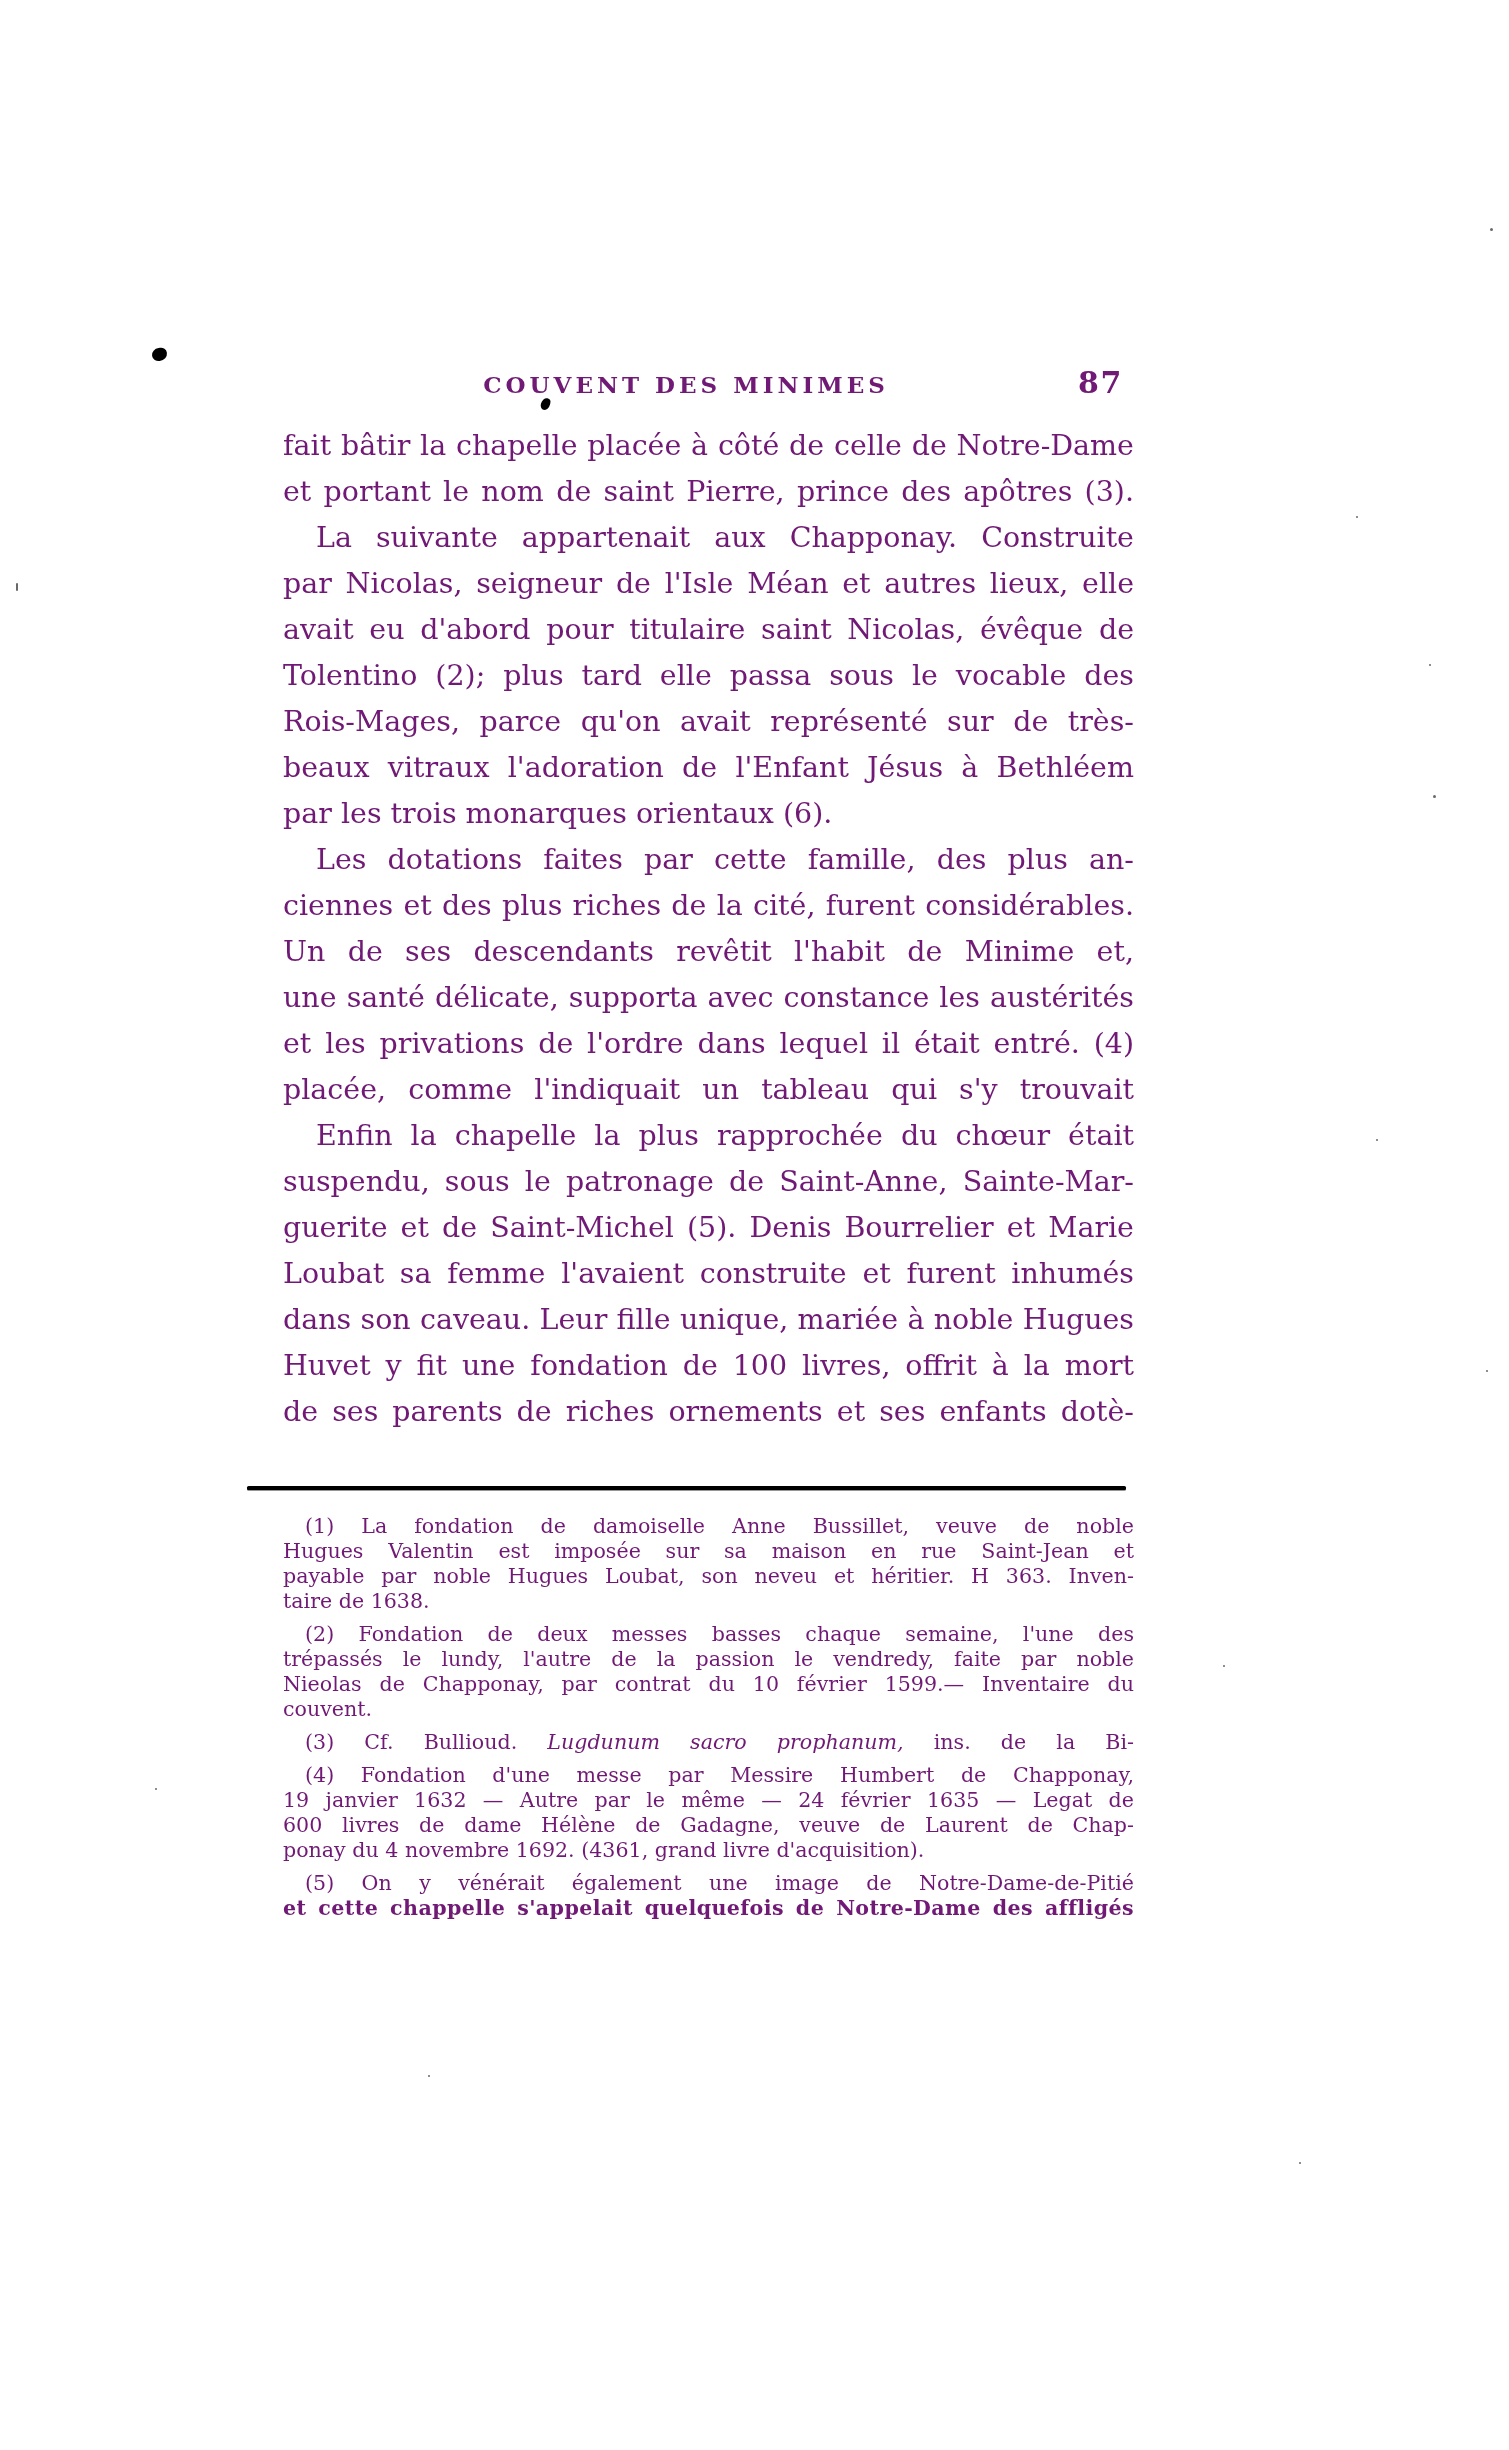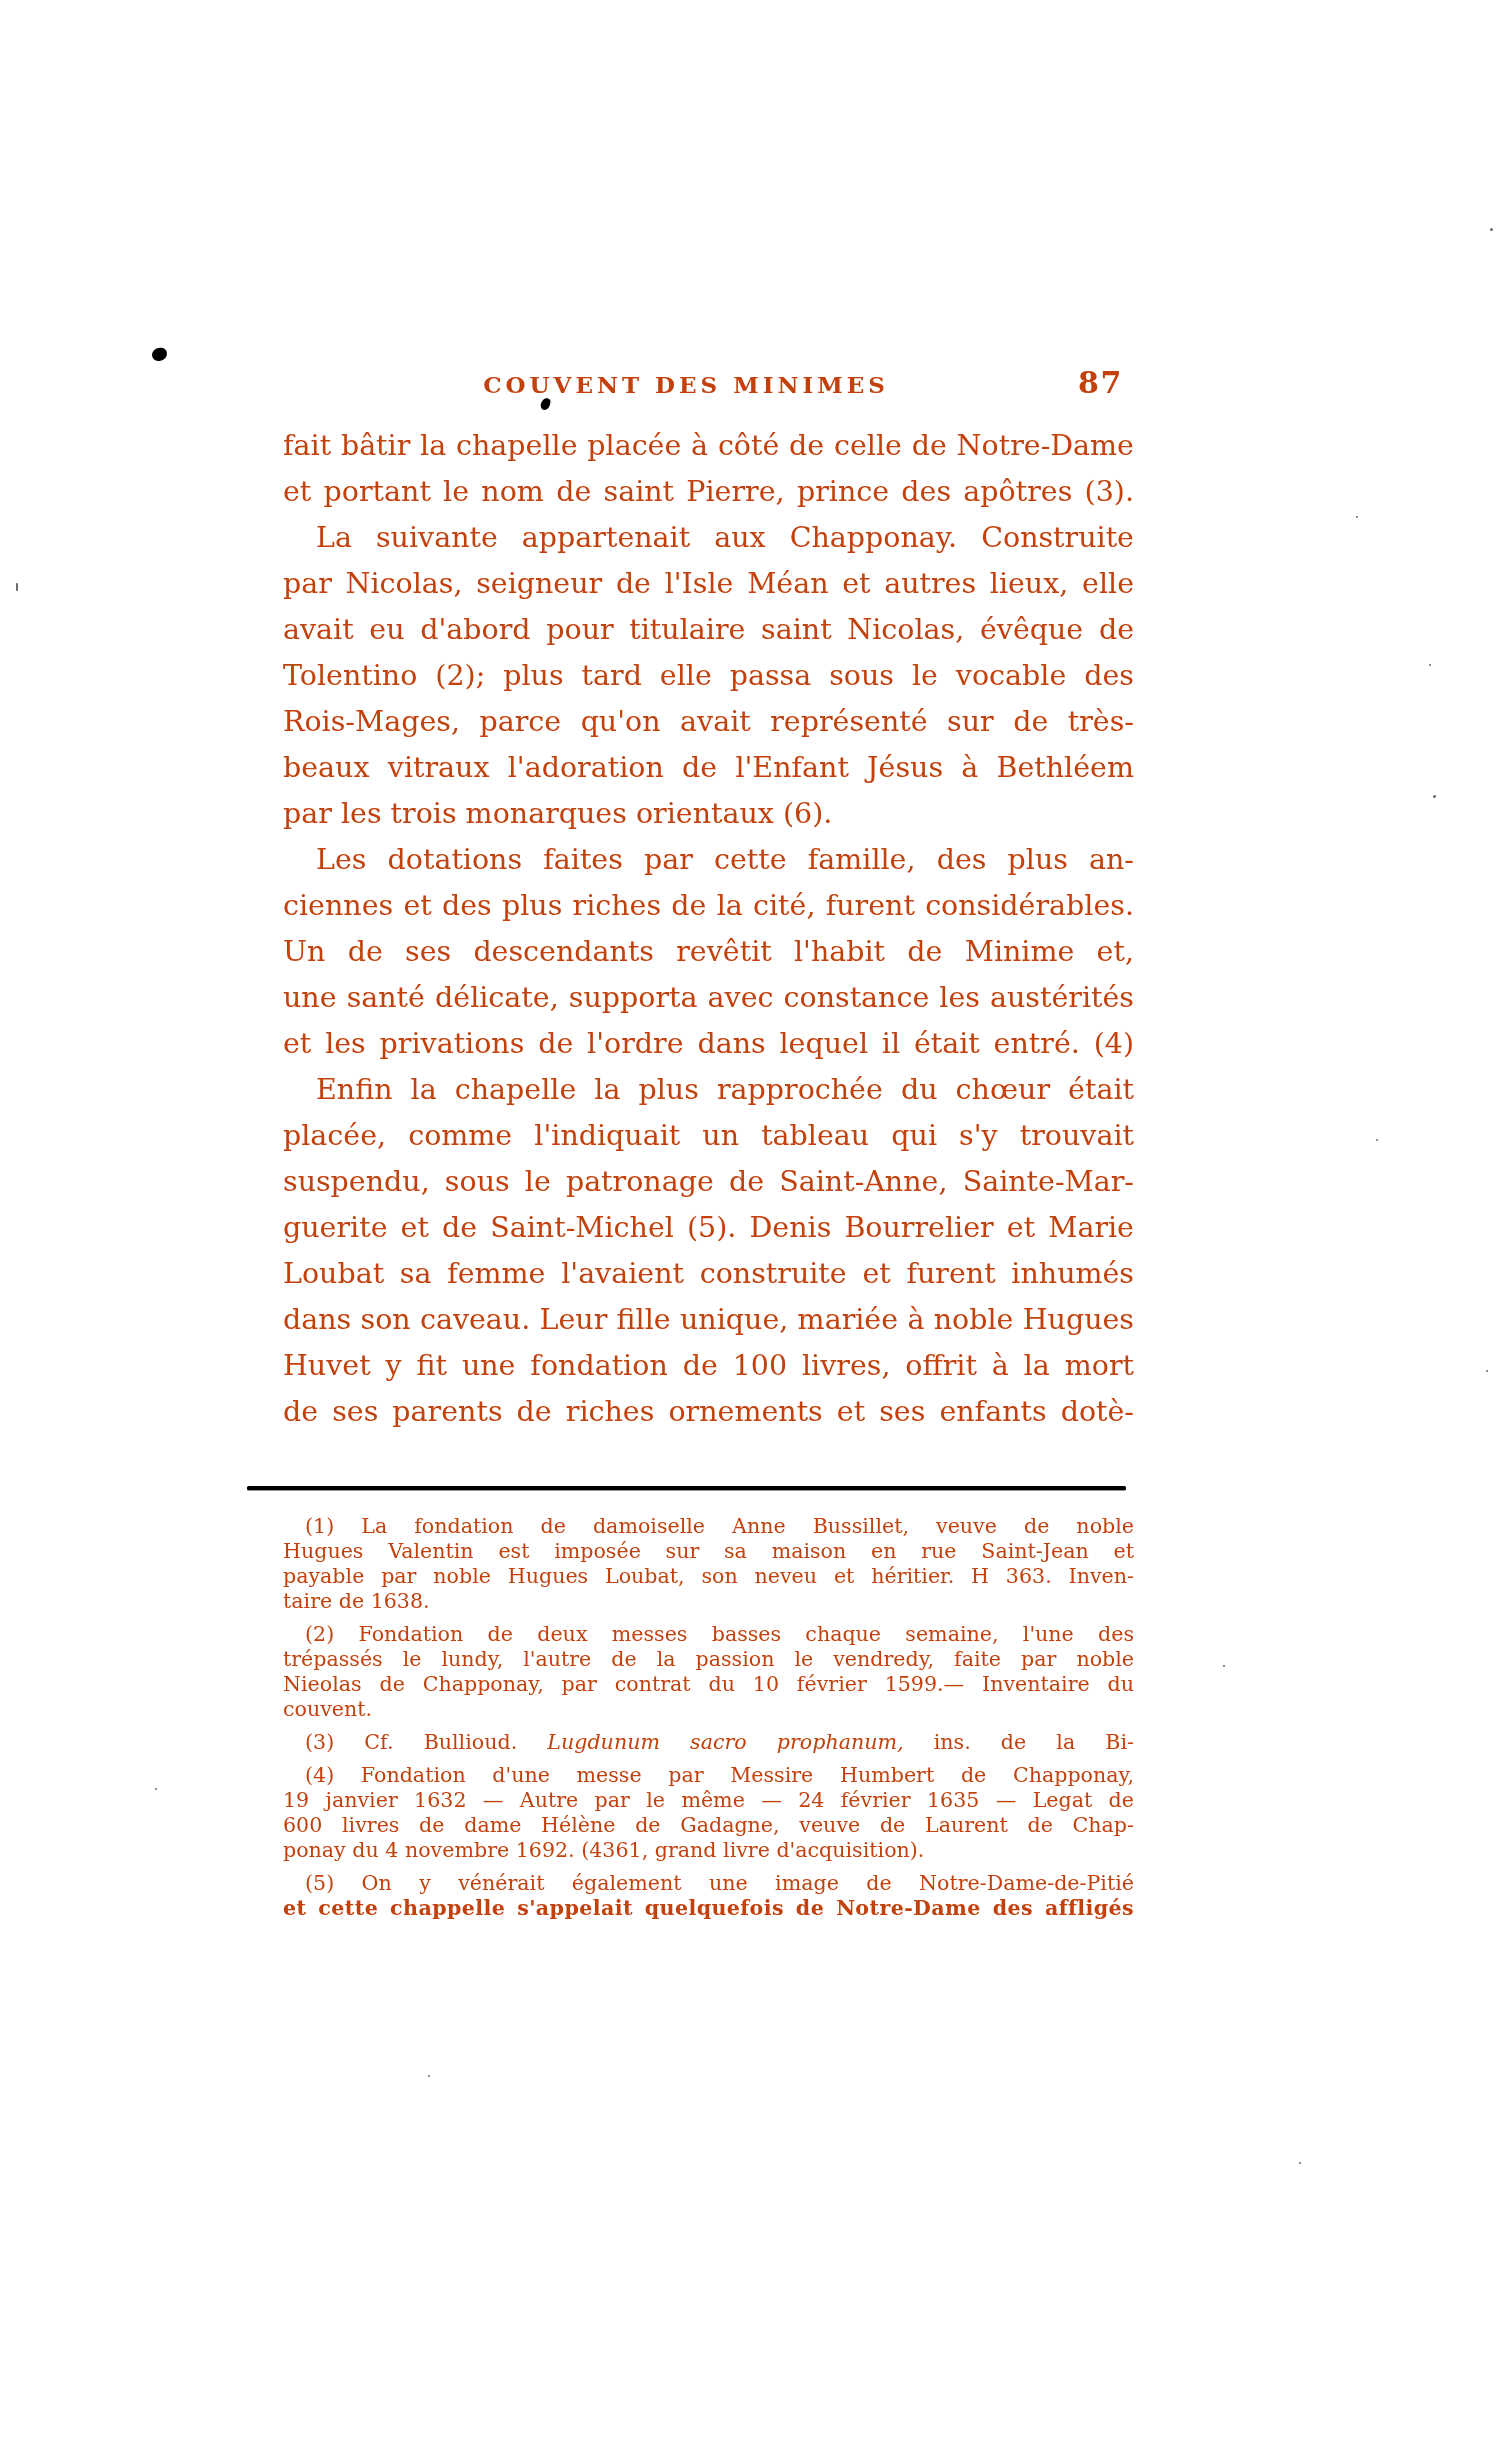--- a/index.html
+++ b/index.html
@@ -1,18 +1,18 @@
 <!DOCTYPE html>
 <html style="font-size:12.7px"><head>
 <meta charset="utf-8">
 <style>
   html,body{margin:0;padding:0;background:#ffffff;}
   .page{
     position:relative;width:1509px;height:2204px;background:#ffffff;
-    font-family:"DejaVu Serif","Liberation Serif",serif;color:#c2410c;overflow:hidden;text-decoration:underline;
+    font-family:"DejaVu Serif","Liberation Serif",serif;color:#701a75;overflow:hidden;text-decoration:underline;
   }
   
   .running-head{position:absolute;left:238px;top:371px;width:896px;height:36px;}
   .head-title{display:block;text-align:center;font-size:23px;font-weight:700;letter-spacing:4px;}
   .page-num{position:absolute;right:11px;top:-6.3px;font-size:30px;font-weight:700;letter-spacing:1.6px;}
   .head-mark{position:absolute;left:541px;top:398px;width:8.7px;height:12px;background:#000;
     border-radius:60% 40% 55% 45%;transform:rotate(14deg);}
   
   .body-block{position:absolute;left:238px;top:423px;width:896px;font-size:28.5px;}
   .body-block .tline{line-height:46px;height:46px;overflow:hidden;}
@@ -55,22 +55,22 @@
       <div class="tline"><span>avait eu d'abord pour titulaire saint Nicolas, évêque de</span></div>
       <div class="tline"><span>Tolentino (2); plus tard elle passa sous le vocable des</span></div>
       <div class="tline"><span>Rois-Mages, parce qu'on avait représenté sur de très-</span></div>
       <div class="tline"><span>beaux vitraux l'adoration de l'Enfant Jésus à Bethléem</span></div>
       <div class="tline end"><span>par les trois monarques orientaux (6).</span></div>
       <div class="tline ind"><span>Les dotations faites par cette famille, des plus an-</span></div>
       <div class="tline"><span>ciennes et des plus riches de la cité, furent considérables.</span></div>
       <div class="tline"><span>Un de ses descendants revêtit l'habit de Minime et, malgré</span></div>
       <div class="tline"><span>une santé délicate, supporta avec constance les austérités</span></div>
       <div class="tline"><span>et les privations de l'ordre dans lequel il était entré. (4)</span></div>
+      <div class="tline"><span>placée, comme l'indiquait un tableau qui s'y trouvait</span></div>
       <div class="tline ind"><span>Enfin la chapelle la plus rapprochée du chœur était</span></div>
-      <div class="tline"><span>placée, comme l'indiquait un tableau qui s'y trouvait</span></div>
       <div class="tline"><span>suspendu, sous le patronage de Saint-Anne, Sainte-Mar-</span></div>
       <div class="tline"><span>guerite et de Saint-Michel (5). Denis Bourrelier et Marie</span></div>
       <div class="tline"><span>Loubat sa femme l'avaient construite et furent inhumés</span></div>
       <div class="tline"><span>dans son caveau. Leur fille unique, mariée à noble Hugues</span></div>
       <div class="tline"><span>Huvet y fit une fondation de 100 livres, offrit à la mort</span></div>
       <div class="tline"><span>de ses parents de riches ornements et ses enfants dotè-</span></div>
     </div>
 
   <div class="footnote-rule"></div>
 

